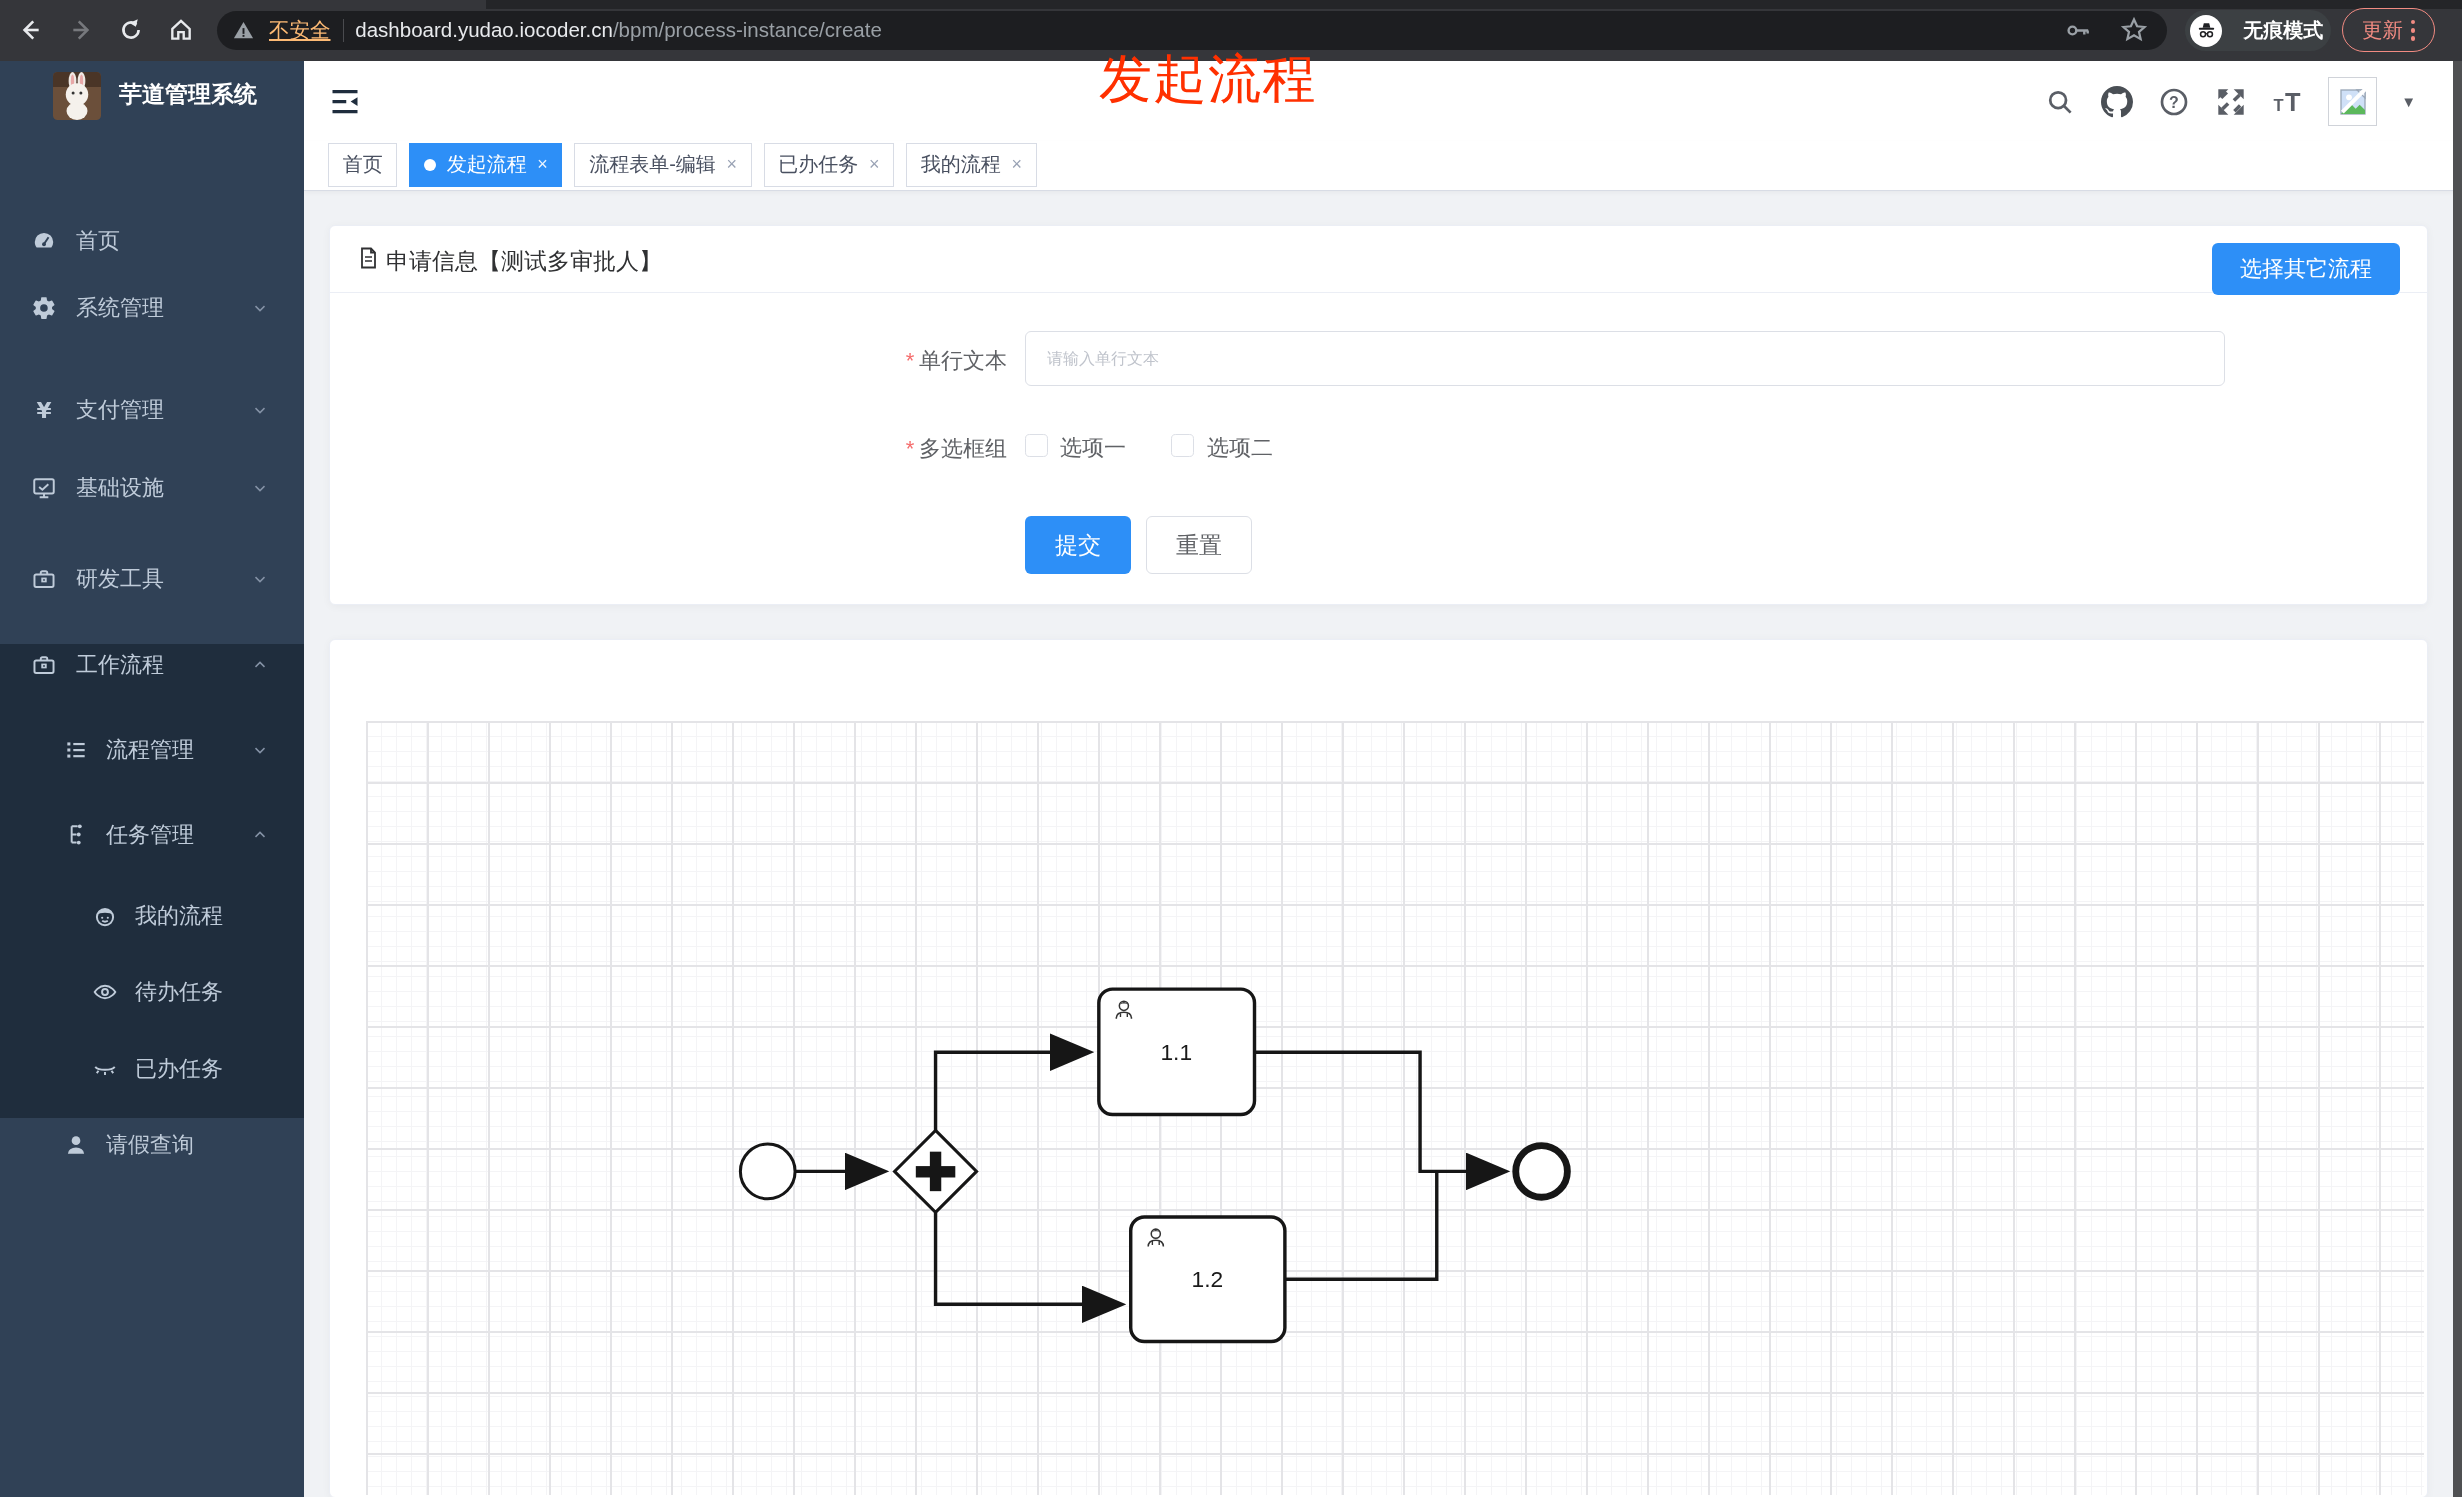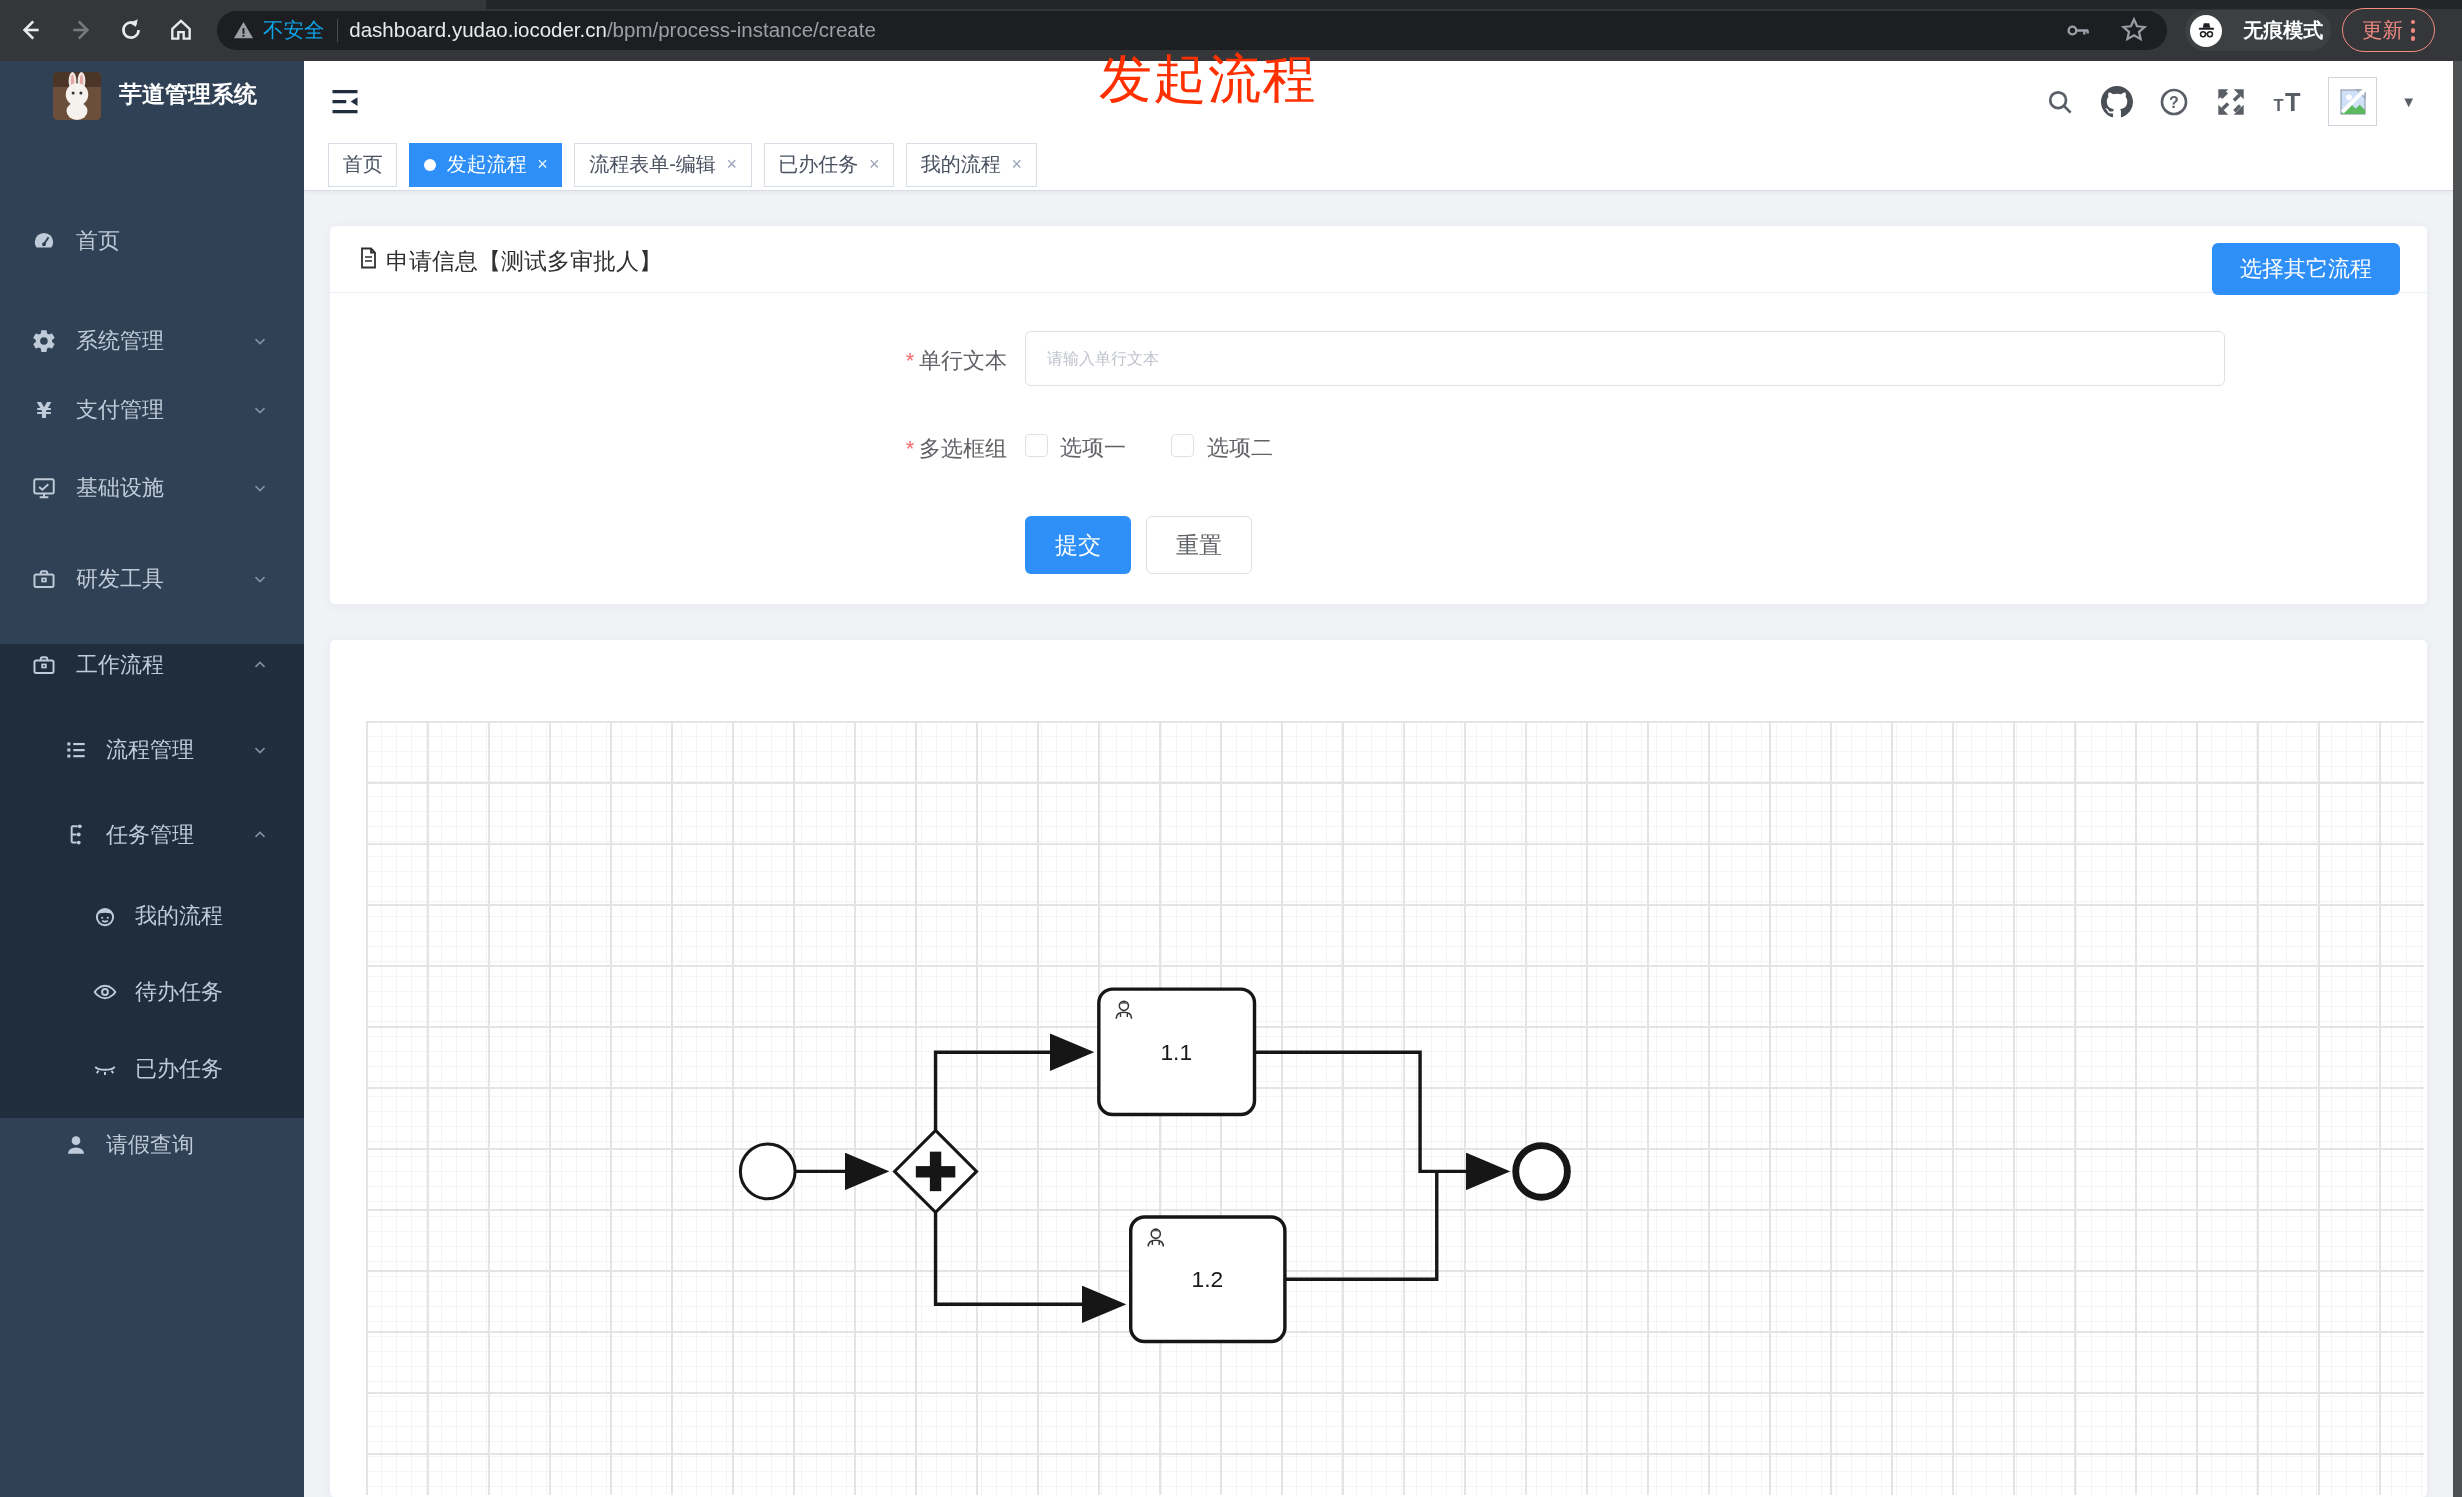--- a/index.html
+++ b/index.html
@@ -5,21 +5,21 @@
   * { margin:0; padding:0; box-sizing:border-box; }
   html,body { width:2462px; height:1498px; overflow:hidden;
     font-family:"Liberation Sans","DejaVu Sans",sans-serif; background:#f0f2f5; }
 
   
   #chrome { position:absolute; left:0; top:0; width:2462px; height:61px; background:#35363a; z-index:50; }
   #tabstrip { position:absolute; left:0; top:0; width:2462px; height:9px; background:#242528; }
   #tabstrip .active-tab-seg { position:absolute; left:0; top:0; width:486px; height:9px; background:#35363a; }
   .nav-ic { position:absolute; top:16.7px; width:27px; height:27px; display:flex; align-items:center; justify-content:center; }
   #url-pill { position:absolute; left:217px; top:10.6px; width:1950px; height:39px; border-radius:20px; background:#1d1e21; display:flex; align-items:center; }
-  #url-pill .sec-chip { display:flex; align-items:center; gap:8px; margin-left:15px; color:#0ea5e9; font-size:20.5px; }
+  #url-pill .sec-chip { display:flex; align-items:center; gap:14px; margin-left:15px; color:#fdba74; font-size:20.5px;text-decoration:underline; }
   #url-pill .divider { width:0.8px; height:23px; background:#4a4b4f; margin:0 12px; }
   .url-host { color:#e8eaed; font-size:20.5px; }
   .url-path { color:#9aa0a6; font-size:20.5px; }
   #pill-right { position:absolute; right:18px; top:0; height:39px; display:flex; align-items:center; gap:26px; }
   #incog-chip { position:absolute; left:2185px; top:10px; width:146px; height:41px; border-radius:20.5px; background:#3c4043; display:flex; align-items:center; }
   #incog-chip .circ { width:32px; height:32px; border-radius:50%; background:#fff; margin-left:5.3px; display:flex; align-items:center; justify-content:center; }
   #incog-chip .lbl { color:#fff; font-size:20px; font-weight:bold; margin-left:21px; }
   #update-chip { position:absolute; left:2342px; top:8.4px; width:93px; height:44px; border-radius:22px; border:1.5px solid #f28b82; display:flex; align-items:center; justify-content:center; gap:7.6px; color:#f28b82; font-size:20.5px; }
   .vdots { display:flex; flex-direction:column; gap:3.8px; }
   .vdots i { width:4.6px; height:4.6px; border-radius:50%; background:#f28b82; }
@@ -190,21 +190,21 @@
       <div class="side-item" style="top: 137px;">
         <span class="ic" style="left:30px">
           <svg width="26" height="26" viewBox="0 0 24 24">
             <path d="M12 4.5a8.5 8.5 0 0 0-8.5 8.5c0 1.9.6 3.6 1.7 5h13.6a8.46 8.46 0 0 0 1.7-5A8.5 8.5 0 0 0 12 4.5z" fill="#bfcbd9"></path>
             <path d="M12 14.8 L16.2 8.6" stroke="#304156" stroke-width="1.8"></path>
             <circle cx="12" cy="15" r="1.8" fill="#304156"></circle>
           </svg>
         </span>
         <span class="lab" style="left:76px">首页</span>
       </div>
-      <div class="side-item" style="top: 237px; padding-left: 40px;">
+      <div class="side-item" style="top: 204px; padding-left: 40px;">
         <span class="ic" style="left:30px">
           <svg width="26" height="26" viewBox="0 0 24 24">
             <path fill="#bfcbd9" fill-rule="evenodd" d="M19.4 13c.04-.33.06-.66.06-1s-.02-.67-.06-1l2.1-1.65a.5.5 0 0 0 .12-.64l-2-3.46a.5.5 0 0 0-.6-.22l-2.49 1a7.6 7.6 0 0 0-1.73-1l-.38-2.65A.5.5 0 0 0 13.93 2h-4a.5.5 0 0 0-.5.42l-.37 2.65c-.63.26-1.2.6-1.74 1l-2.49-1a.5.5 0 0 0-.6.22l-2 3.46c-.12.22-.07.5.13.64L4.45 11c-.04.33-.07.66-.07 1s.03.67.07 1l-2.1 1.65a.5.5 0 0 0-.13.64l2 3.46c.13.22.38.3.6.22l2.5-1c.53.4 1.1.74 1.73 1l.37 2.65c.04.24.25.42.5.42h4c.25 0 .46-.18.5-.42l.37-2.65a7.6 7.6 0 0 0 1.73-1l2.5 1c.22.08.47 0 .6-.22l2-3.46a.5.5 0 0 0-.13-.64L19.4 13zM11.93 15.5a3.5 3.5 0 1 1 0-7 3.5 3.5 0 0 1 0 7z"></path>
           </svg>
         </span>
         <span class="lab" style="left:76px">系统管理</span>
         <span class="chev ">
           <svg width="18" height="18" viewBox="0 0 24 24">
             <path d="M6 9.5 l6 6 6-6" stroke="#8492a6" stroke-width="2" fill="none"></path>
           </svg>

